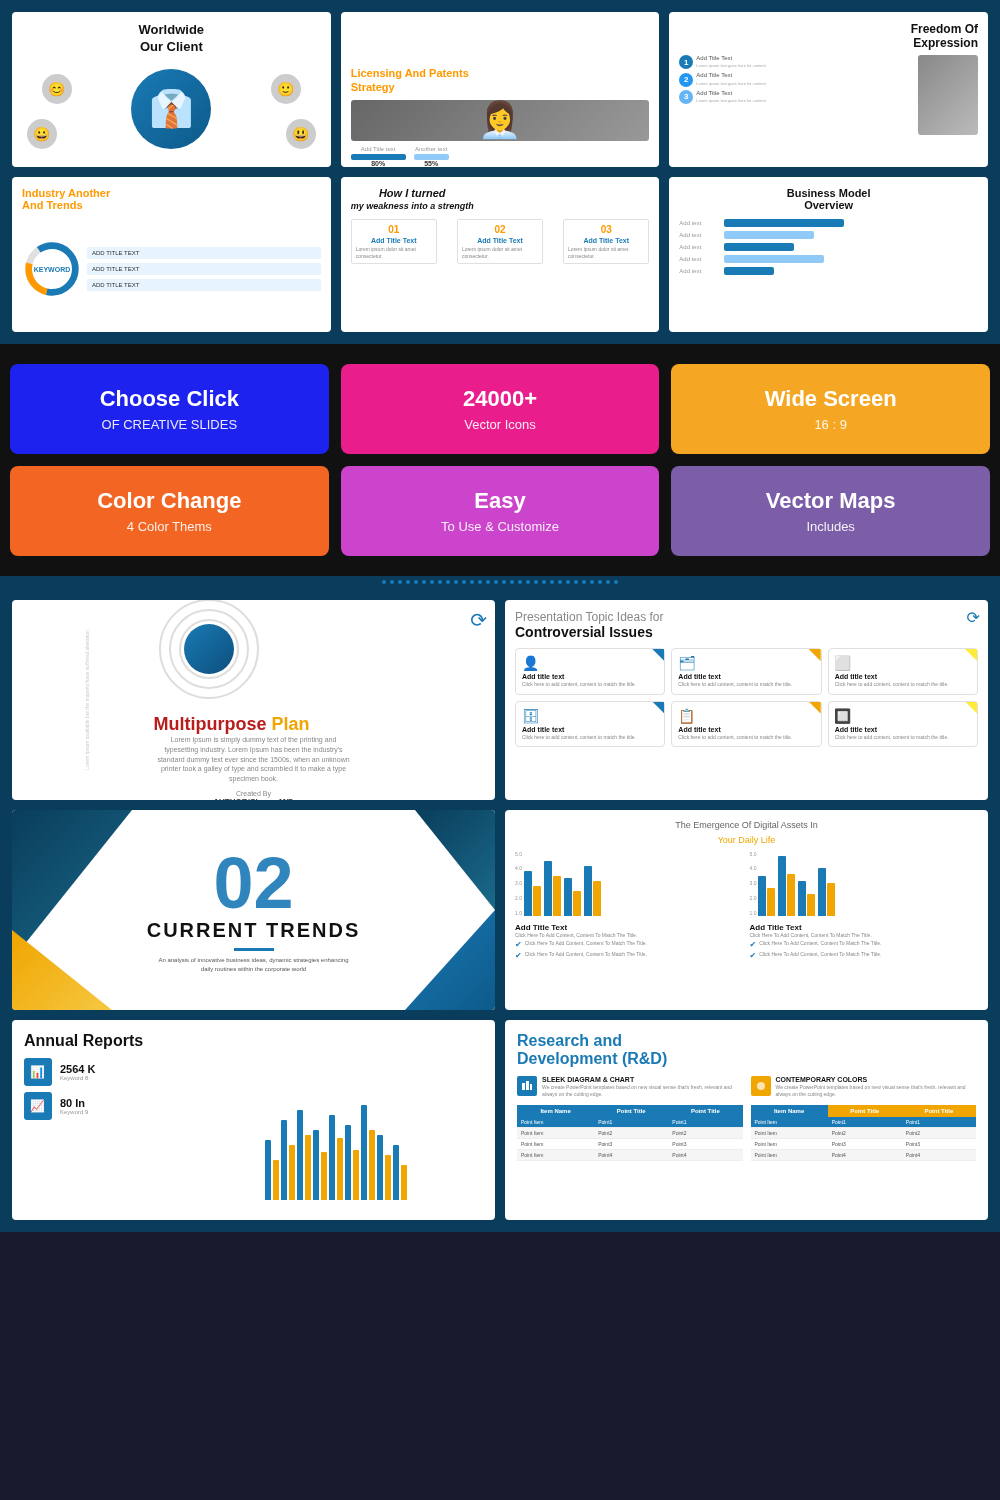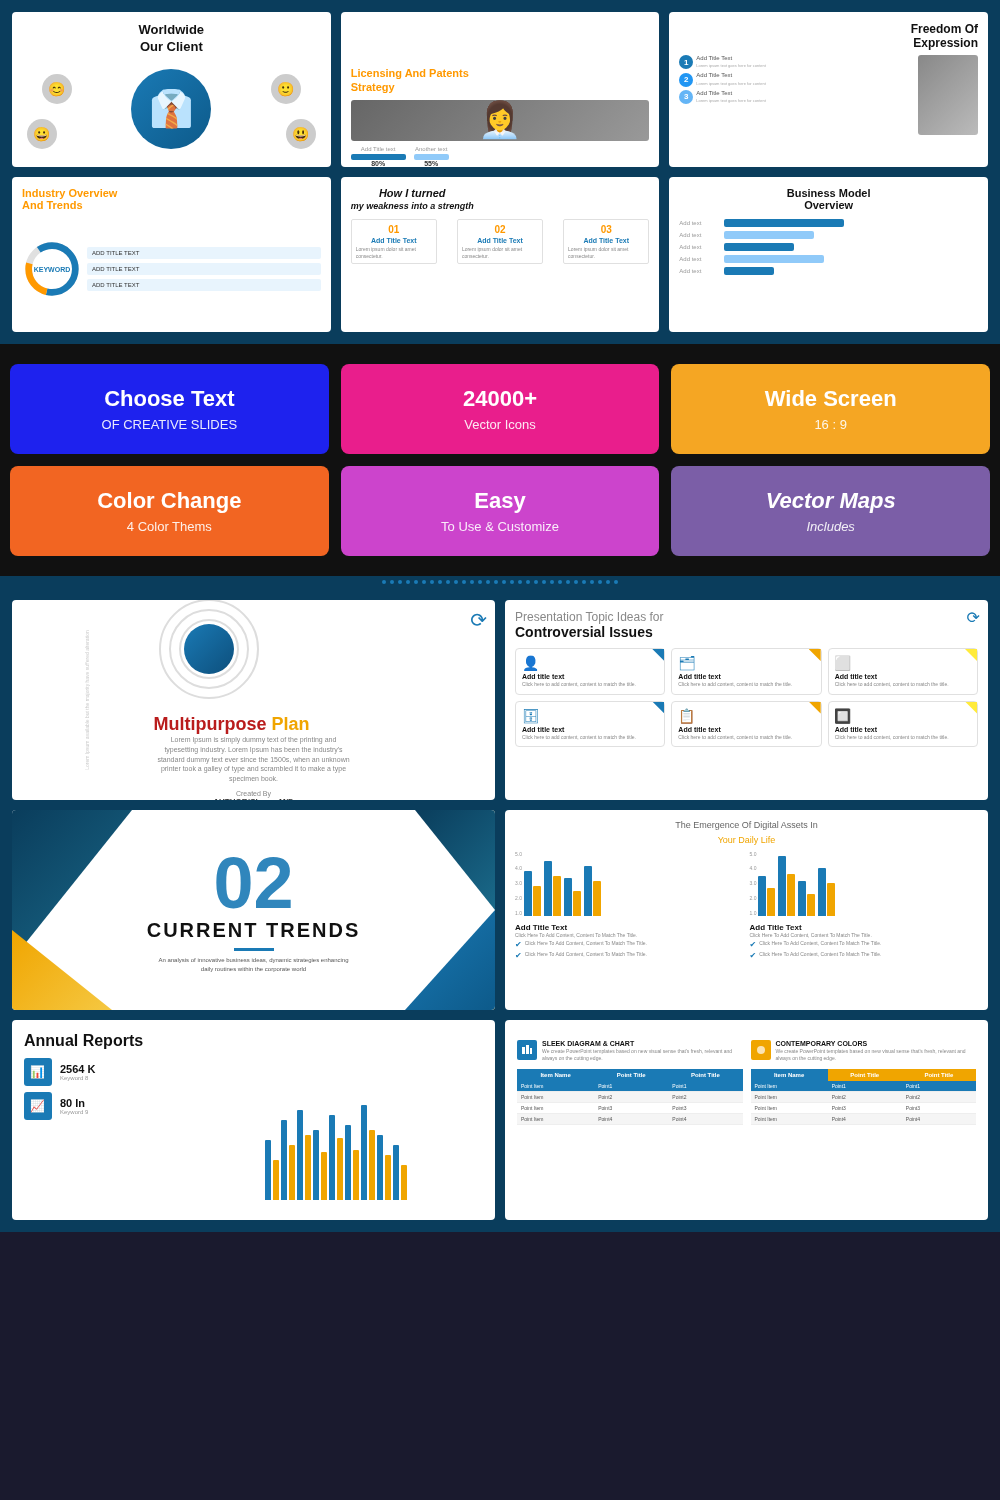--- a/index.html
+++ b/index.html
@@ -129,21 +129,21 @@
       justify-content: center;
       min-height: 90px;
     }
     .badge-title { font-size: 22px; font-weight: bold; color: #fff; text-align: center; line-height: 1.2; }
     .badge-sub { font-size: 13px; color: #fff; text-align: center; margin-top: 4px; opacity: 0.9; }
     .badge-blue { background: #1e22ee; }
     .badge-pink { background: #e91e8c; align-items: center; }
     .badge-yellow { background: #f5a623; }
     .badge-orange { background: #f26522; }
     .badge-magenta { background: #cc44cc; }
-    .badge-purple { background: #7b5ea7; font-style: italic; }
+    .badge-purple { background: #7b5ea7; }
 
     
     .bottom-section {
       background: #0a3d5c;
       padding: 12px;
       display: grid;
       grid-template-columns: repeat(2, 1fr);
       gap: 10px;
     }
 
@@ -384,21 +384,21 @@
           <div class="num-badge num3">3</div>
           <div class="item-text">Add Title Text<br><span style="font-size:4px;color:#aaa;">Lorem ipsum text goes here for content</span></div>
         </div>
       </div>
       <div class="img-right" style="background: linear-gradient(135deg,#888,#bbb);"></div>
     </div>
   </div>
 
   <div class="slide-thumb slide4">
     <div class="s-title">
-      <span>Industry Overview</span><br>
+      <span>Industry Another</span><br>
       <span>And </span>
       <span style="color:#f90;">Trends</span>
     </div>
     <div class="donut-area">
       <div class="donut">
         <svg viewBox="0 0 36 36">
           <circle cx="18" cy="18" r="14" fill="none" stroke="#e0e0e0" stroke-width="4"></circle>
           <circle cx="18" cy="18" r="14" fill="none" stroke="#1a7ab5" stroke-width="4" stroke-dasharray="56 32" stroke-dashoffset="9" transform="rotate(-90 18 18)"></circle>
           <circle cx="18" cy="18" r="14" fill="none" stroke="#f90" stroke-width="4" stroke-dasharray="22 66" stroke-dashoffset="-47" transform="rotate(-90 18 18)"></circle>
         </svg>
@@ -462,21 +462,21 @@
         <div class="bar-label">Add text</div>
         <div class="bar-body" style="width: 50px;"></div>
       </div>
     </div>
   </div>
 </div>
 
 <div class="badges-section">
   <div class="badges-grid">
     <div class="badge badge-blue">
-      <div class="badge-title">Choose Text</div>
+      <div class="badge-title">Choose Click</div>
       <div class="badge-sub">OF CREATIVE SLIDES</div>
     </div>
     <div class="badge badge-pink">
       <div class="badge-title">24000+</div>
       <div class="badge-sub">Vector Icons</div>
     </div>
     <div class="badge badge-yellow">
       <div class="badge-title">Wide Screen</div>
       <div class="badge-sub">16 : 9</div>
     </div>
@@ -730,20 +730,24 @@
         <div class="ar-bar gold" style="height:70px;"></div>
         <div class="ar-bar" style="height:65px;"></div>
         <div class="ar-bar gold" style="height:45px;"></div>
         <div class="ar-bar" style="height:55px;"></div>
         <div class="ar-bar gold" style="height:35px;"></div>
       </div>
     </div>
   </div>
 
   <div class="slide-lg research-dev">
+    <div class="rd-title">
+      <span>Research and</span><br>
+      <span style="color:#1a7ab5;">Development (R&amp;D)</span>
+    </div>
     <div class="rd-content">
       <div class="rd-half">
         <div class="rd-badge">
           <div class="rd-badge-icon">
             <svg width="12" height="12" viewBox="0 0 12 12">
                 <rect x="1" y="3" width="3" height="7" fill="#fff"></rect>
                 <rect x="5" y="1" width="3" height="9" fill="#fff"></rect>
                 <rect x="9" y="4" width="2" height="6" fill="#fff"></rect>
               </svg>
           </div>

